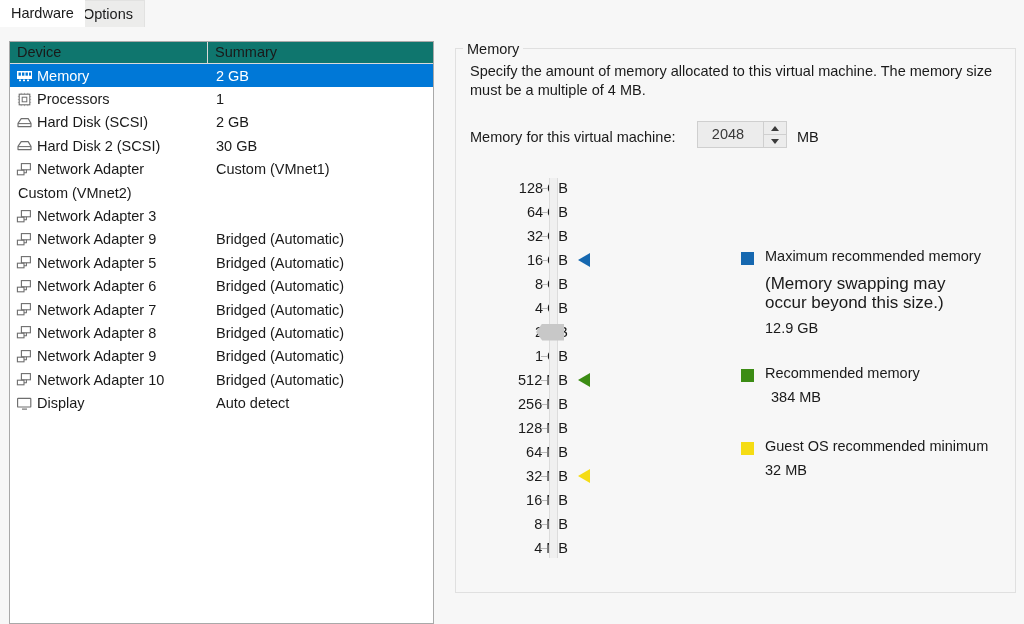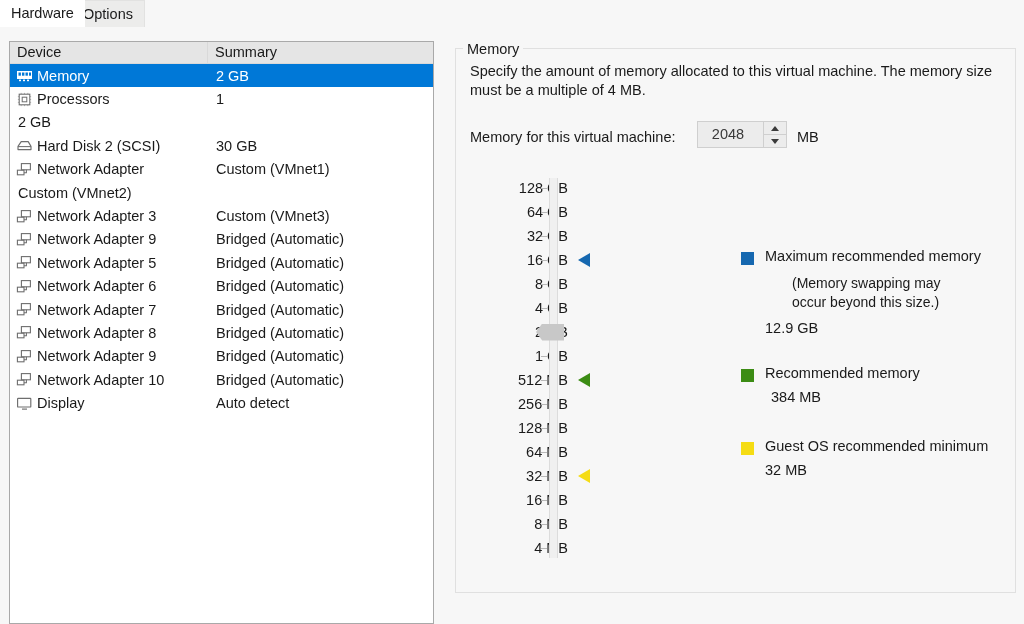--- a/index.html
+++ b/index.html
@@ -55,21 +55,21 @@
     left: 9px; top: 41px;
     width: 425px; height: 583px;
     background: #ffffff;
     border: 1px solid #a9a9a9;
     box-sizing: border-box;
     overflow: hidden;
   }
   .list-header {
     display: flex;
     height: 22px;
-    background: #e5e5e5;
+    background: #0f766e;
     border-bottom: 1px solid #d9d9d9;
     box-sizing: border-box;
   }
   .list-header .col {
     line-height: 21px;
     font-size: 14.5px;
     color: #1a1a1a;
     padding-left: 7px;
     box-sizing: border-box;
   }
@@ -260,25 +260,24 @@
   .legend-title {
     position: absolute;
     left: 24px; top: 0;
     font-size: 14.5px;
     white-space: nowrap;
     color: #1a1a1a;
   }
   .legend-note {
     position: absolute;
     left: 24px;
-    font-size: 14px;
+    font-size: 17px;
     line-height: 19px;
     color: #1a1a1a;
     white-space: nowrap;
-    margin-left: 27px;
   }
   .legend-val {
     position: absolute;
     left: 24px;
     font-size: 14.5px;
     color: #1a1a1a;
     white-space: nowrap;
   }
 </style>
 </head>
@@ -321,28 +320,35 @@
               <path d="M5.2 12.8v1.3M8.5 12.8v1.3M11.8 12.8v1.3"></path>
               <path d="M1.9 4.6h1.3M1.9 7.5h1.3M1.9 10.4h1.3"></path>
               <path d="M13.8 4.6h1.3M13.8 7.5h1.3M13.8 10.4h1.3"></path>
             </g>
           </svg>
           <span>Processors</span>
         </div>
         <div class="cell-summary">1</div>
       </div>
       <div class="row">
-        <div class="cell-summary">2 GB</div>
-      </div>
-      <div class="row">
         <div class="cell-device">
           <svg class="ico" viewBox="0 0 17 15">
             <path d="M2 11.6V8.4L5.2 3.6h7.0L15 8.4v3.2z" fill="none" stroke="#6e6e6e" stroke-width="1.15" stroke-linejoin="round"></path>
             <path d="M2 8.6h13" stroke="#6e6e6e" stroke-width="1.05"></path>
           </svg>
+          <span>Hard Disk (SCSI)</span>
+        </div>
+        <div class="cell-summary">2 GB</div>
+      </div>
+      <div class="row">
+        <div class="cell-device">
+          <svg class="ico" viewBox="0 0 17 15">
+            <path d="M2 11.6V8.4L5.2 3.6h7.0L15 8.4v3.2z" fill="none" stroke="#6e6e6e" stroke-width="1.15" stroke-linejoin="round"></path>
+            <path d="M2 8.6h13" stroke="#6e6e6e" stroke-width="1.05"></path>
+          </svg>
           <span>Hard Disk 2 (SCSI)</span>
         </div>
         <div class="cell-summary">30 GB</div>
       </div>
       <div class="row">
         <div class="cell-device">
           <svg class="ico" viewBox="0 0 17 15">
             <rect x="5.4" y="1.6" width="9" height="6.2" fill="none" stroke="#6e6e6e" stroke-width="1.1"></rect>
             <rect x="1.4" y="8.2" width="6.6" height="4.6" fill="none" stroke="#6e6e6e" stroke-width="1.1"></rect>
             <path d="M10.4 7.8v3.0h-2.4" stroke="#6e6e6e" stroke-width="1.05" fill="none"></path>
@@ -356,21 +362,20 @@
       </div>
       <div class="row">
         <div class="cell-device">
           <svg class="ico" viewBox="0 0 17 15">
             <rect x="5.4" y="1.6" width="9" height="6.2" fill="none" stroke="#6e6e6e" stroke-width="1.1"></rect>
             <rect x="1.4" y="8.2" width="6.6" height="4.6" fill="none" stroke="#6e6e6e" stroke-width="1.1"></rect>
             <path d="M10.4 7.8v3.0h-2.4" stroke="#6e6e6e" stroke-width="1.05" fill="none"></path>
           </svg>
           <span>Network Adapter 3</span>
         </div>
-        <div class="cell-summary">Custom (VMnet3)</div>
       </div>
       <div class="row">
         <div class="cell-device">
           <svg class="ico" viewBox="0 0 17 15">
             <rect x="5.4" y="1.6" width="9" height="6.2" fill="none" stroke="#6e6e6e" stroke-width="1.1"></rect>
             <rect x="1.4" y="8.2" width="6.6" height="4.6" fill="none" stroke="#6e6e6e" stroke-width="1.1"></rect>
             <path d="M10.4 7.8v3.0h-2.4" stroke="#6e6e6e" stroke-width="1.05" fill="none"></path>
           </svg>
           <span>Network Adapter 9</span>
         </div>

